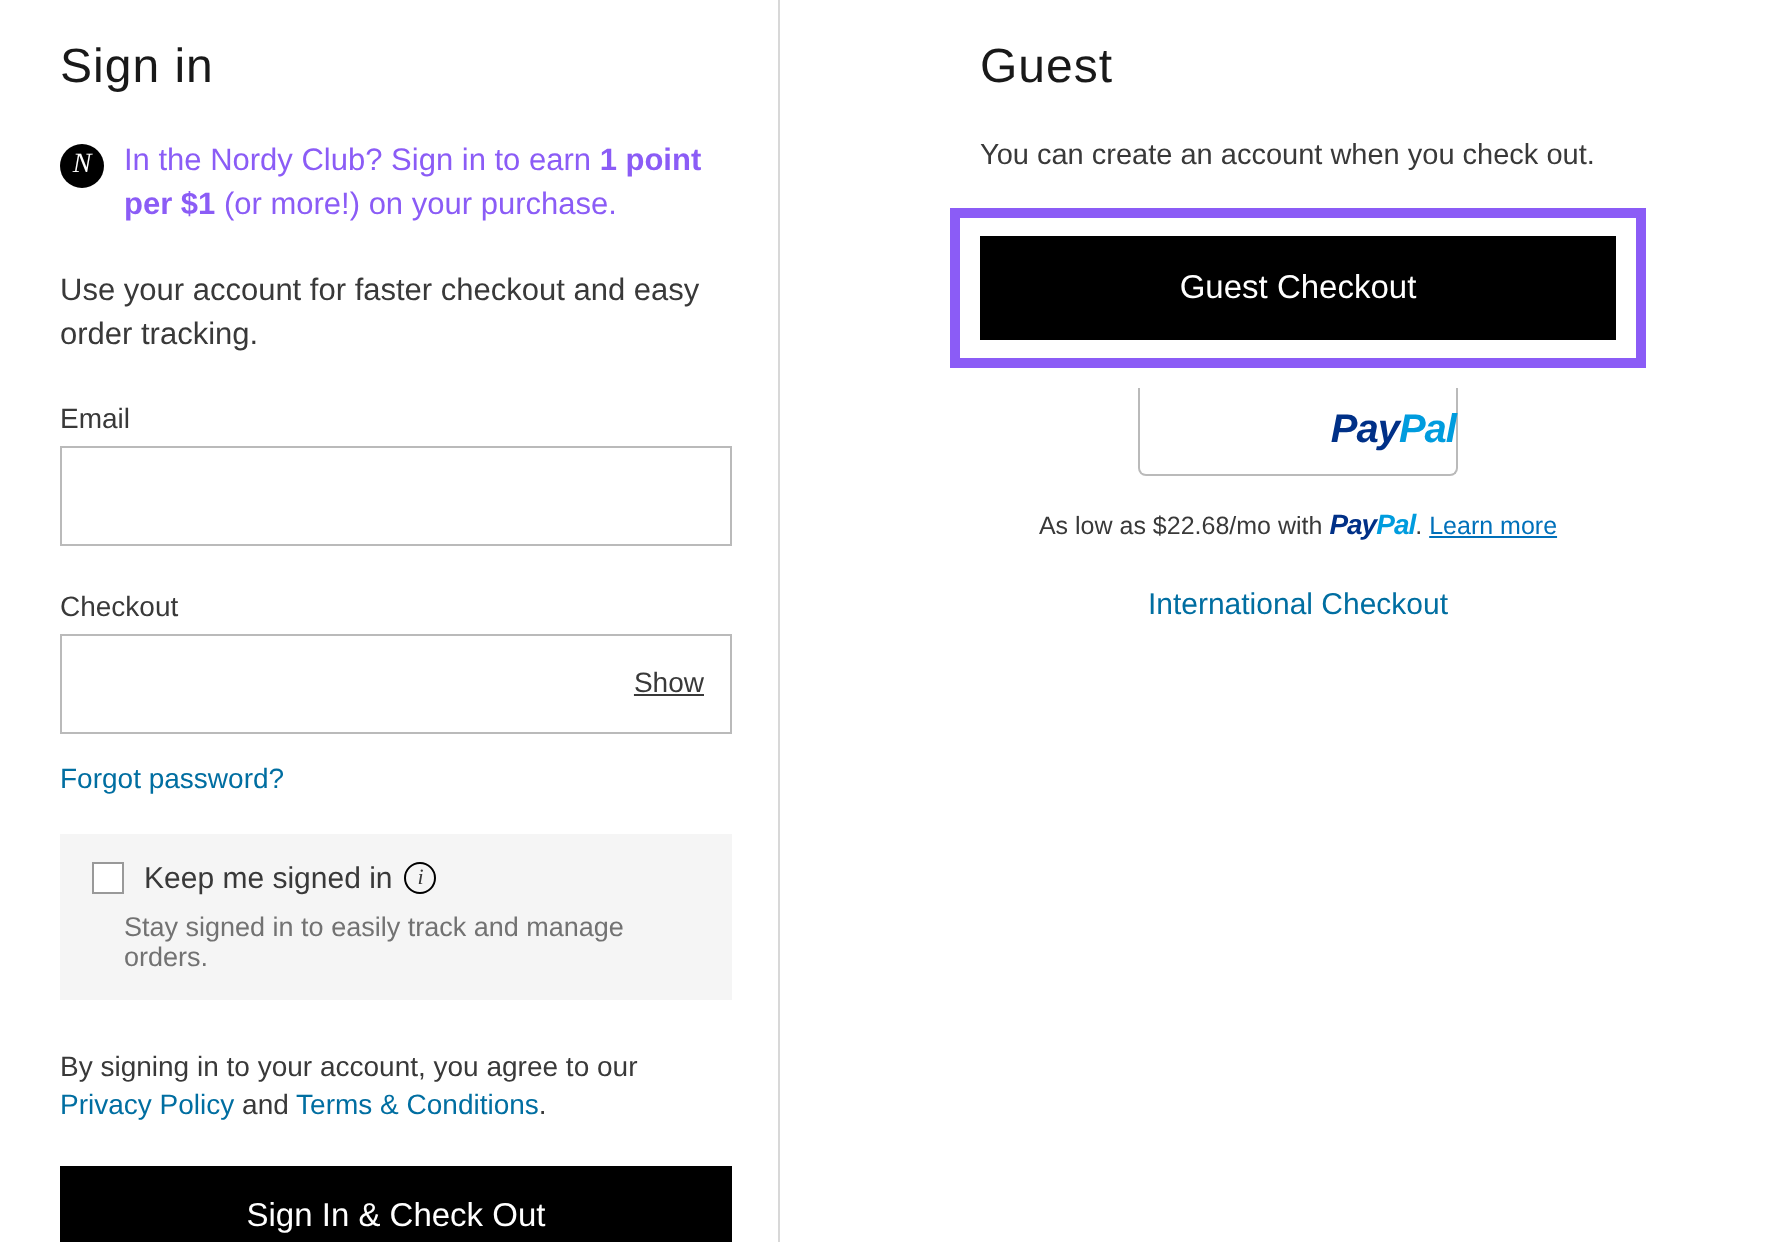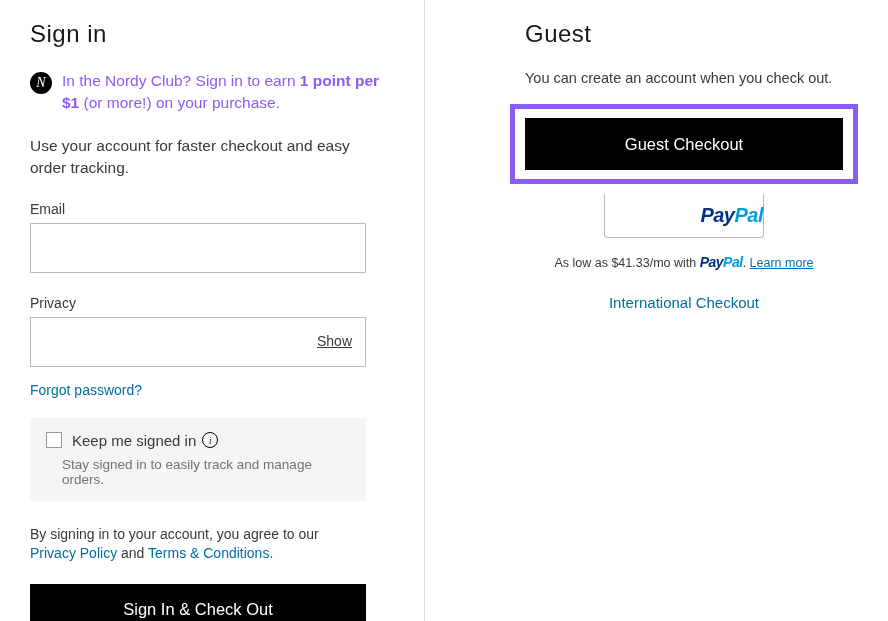--- a/index.html
+++ b/index.html
@@ -5,21 +5,21 @@
   * { box-sizing: border-box; margin: 0; padding: 0; }
   body {
     font-family: -apple-system, BlinkMacSystemFont, "Segoe UI", Helvetica, Arial, sans-serif;
     width: 888px;
     height: 621px;
     background: #fff;
     color: #191919;
     display: flex;
   }
   .left-column {
-    width: 425px;
+    width: 390px;
     padding: 20px 30px 20px 30px;
     border-right: 1px solid #d8d8d8;
   }
   .right-column {
     width: 448px;
     padding: 20px 30px 20px 100px;
   }
   h1 {
     font-size: 24px;
     font-weight: 400;
@@ -227,21 +227,21 @@
     <div class="nordy-text">
       <span>In the Nordy Club? Sign in to earn </span><strong>1 point per $1</strong><span> (or more!) on your purchase.</span>
     </div>
   </div>
 
   <p class="subcopy">Use your account for faster checkout and easy order tracking.</p>
 
   <div class="field-label">Email</div>
   <input type="text" class="text-input" style="">
 
-  <div class="field-label">Privacy</div>
+  <div class="field-label">Checkout</div>
   <div class="password-wrap">
     <input type="password" class="text-input" style="">
     <span class="show-link">Show</span>
   </div>
 
   <a class="forgot-link">Forgot password?</a>
 
   <div class="keep-box">
     <div class="keep-row">
       <div class="keep-check"></div>
@@ -275,19 +275,19 @@
     </button>
   </div>
 
   <div class="paypal-btn">
     <span class="paypal-logo">
       <span class="pp-pay">Pay</span><span class="pp-pal">Pal</span>
     </span>
   </div>
 
   <div class="aslowas">
-    <span>As low as </span><span>$41.33/mo</span><span> with </span><span class="paypal-logo"><span class="pp-pay">Pay</span><span class="pp-pal">Pal</span></span><span>.</span>
+    <span>As low as </span><span>$22.68/mo</span><span> with </span><span class="paypal-logo"><span class="pp-pay">Pay</span><span class="pp-pal">Pal</span></span><span>.</span>
     <a>Learn more</a>
   </div>
 
   <a class="intl-link">International Checkout</a>
 
 </div>
 
 </body></html>

